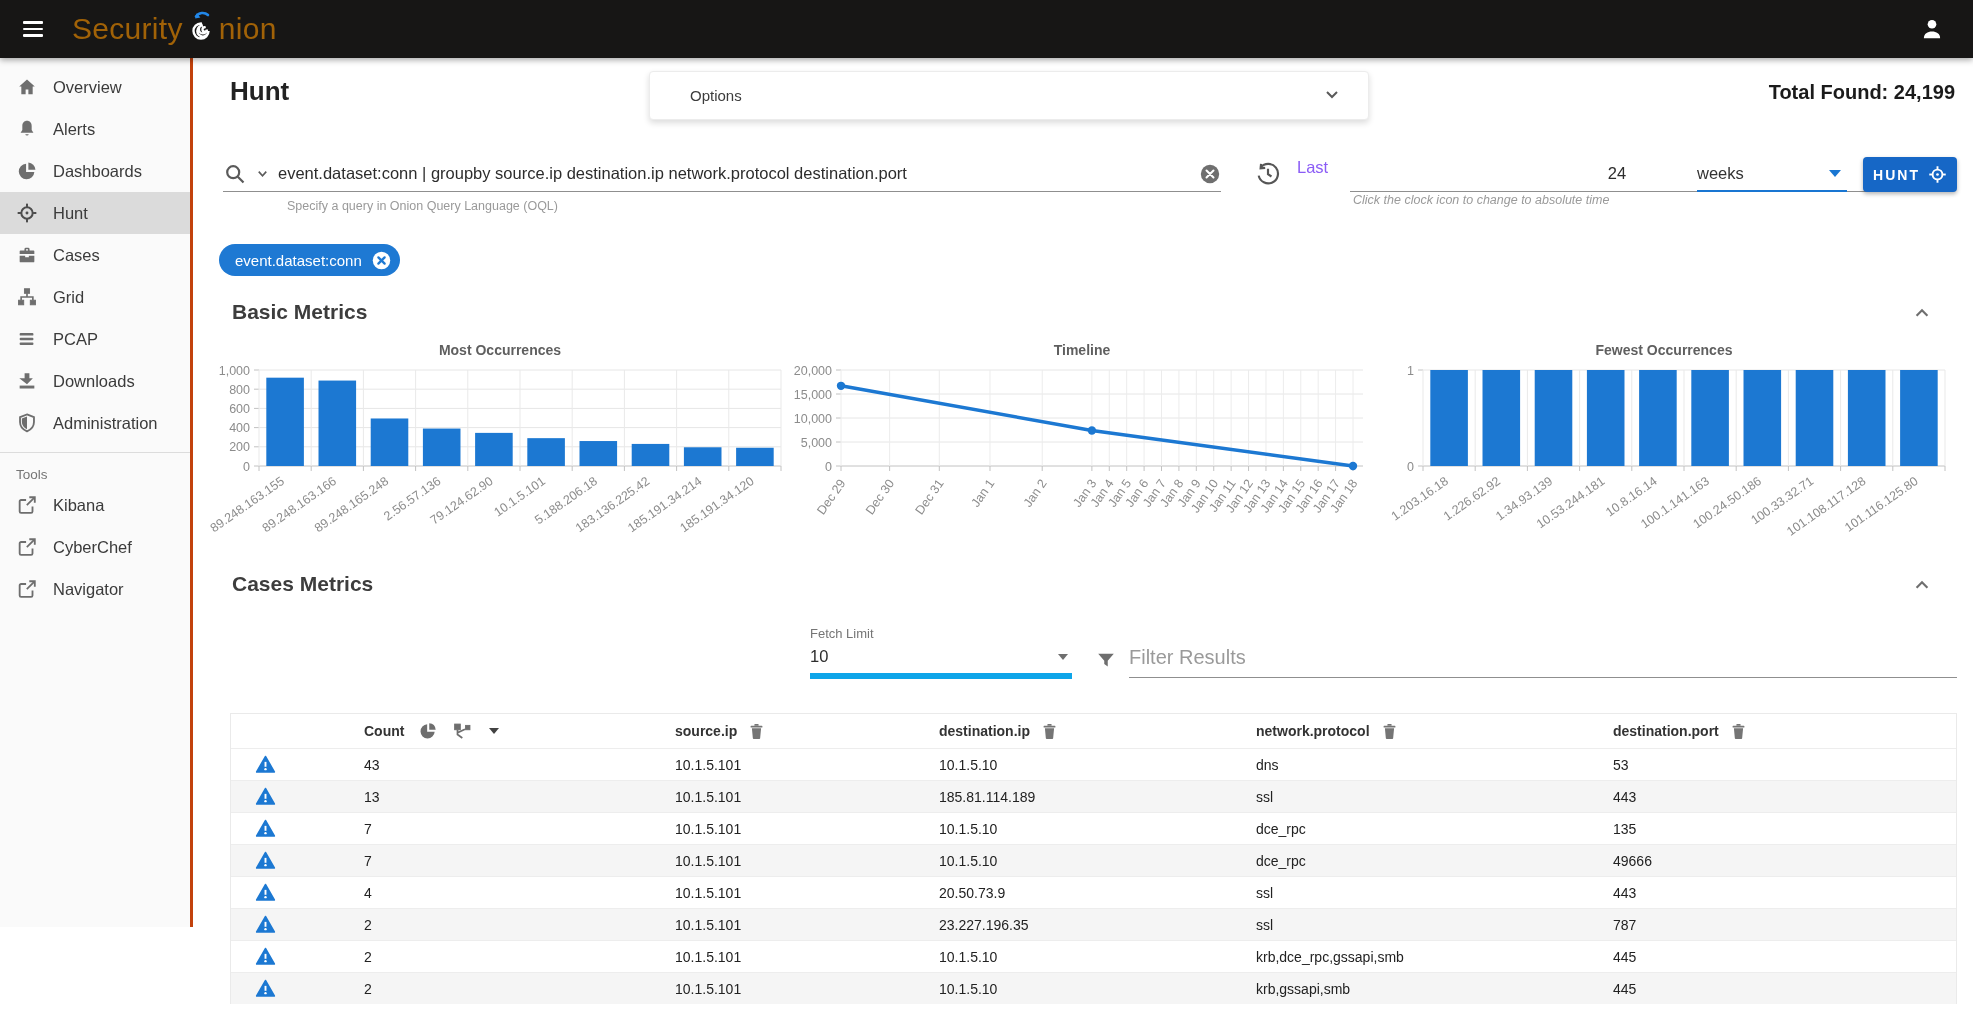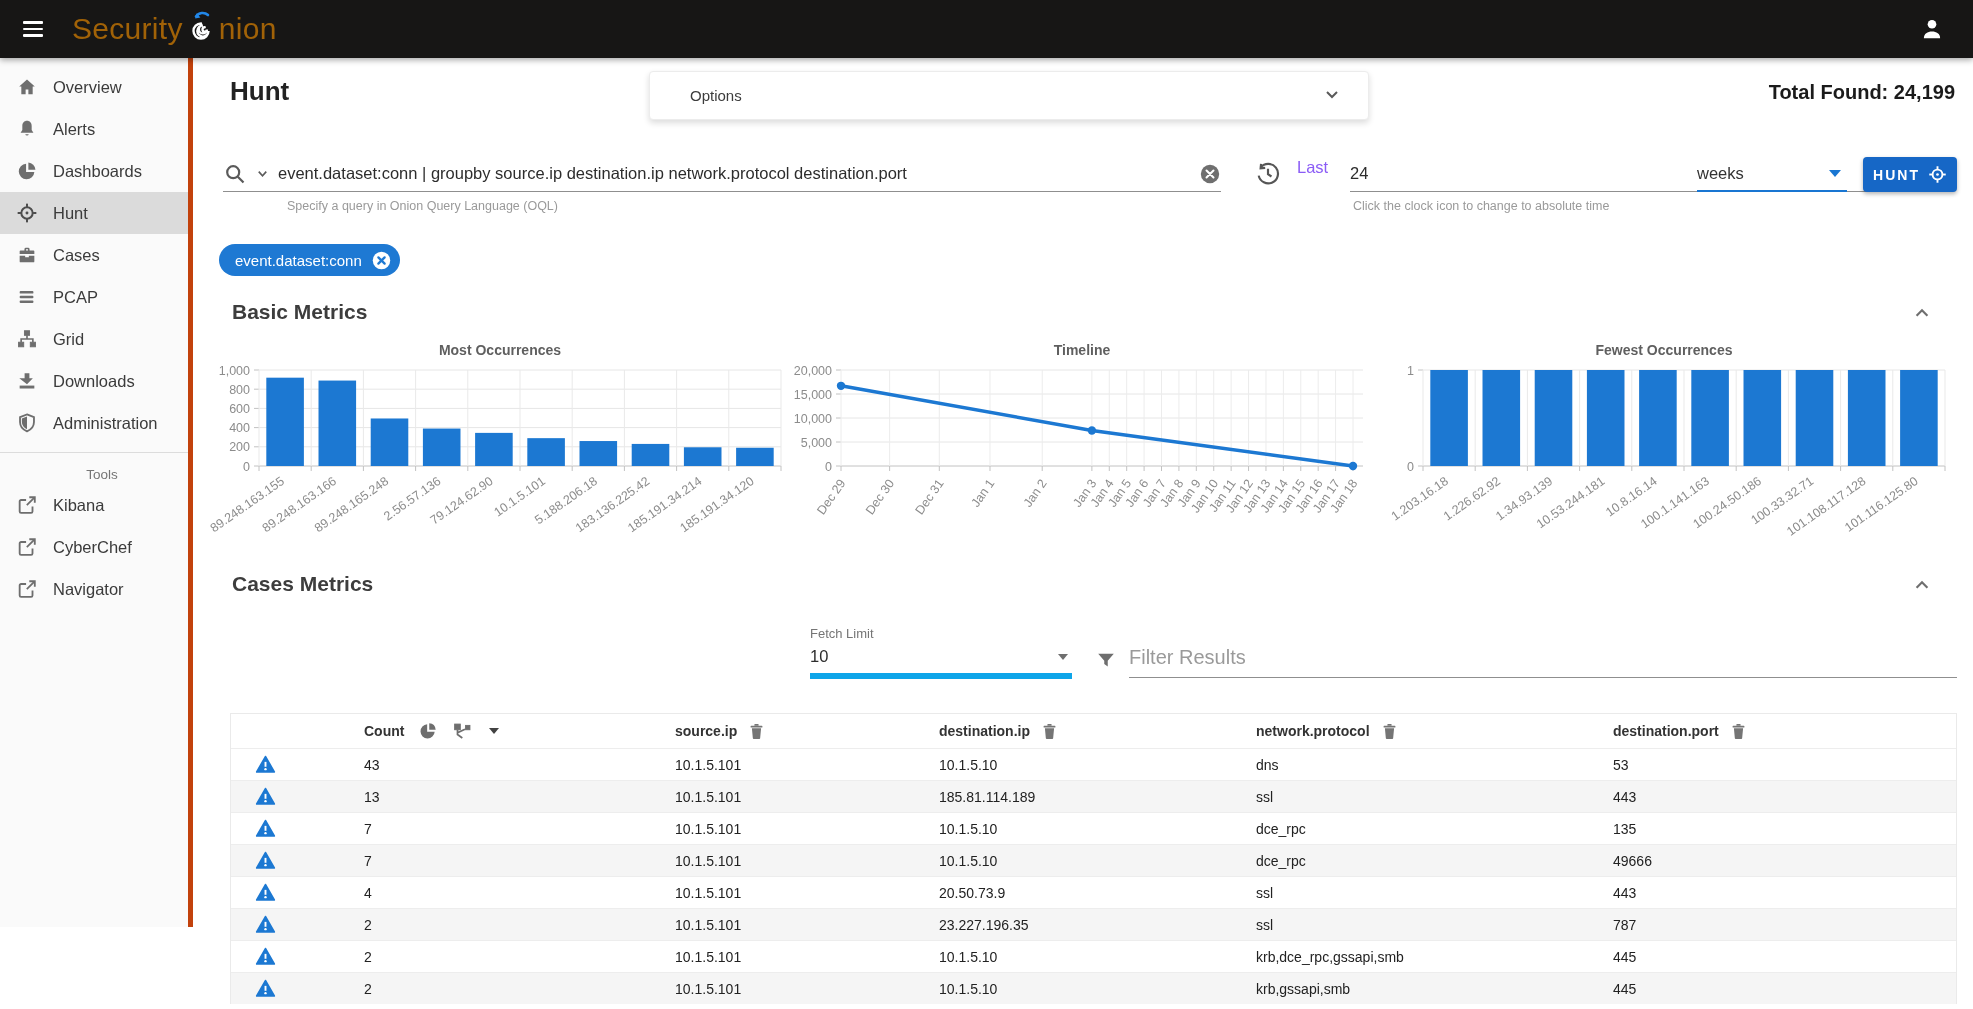--- a/index.html
+++ b/index.html
@@ -12,21 +12,21 @@
   .hamburger { width:46px; height:40px; margin-left:10px; border:none; background:transparent;
     display:flex; flex-direction:column; justify-content:center; gap:4px; align-items:center; cursor:pointer; }
   .hamburger span { width:20px; height:2.4px; background:#fff; border-radius:1px; }
   .logo { margin-left:16px; color:#a16207; font-size:30px; font-weight:400; letter-spacing:.3px;
     display:flex; align-items:center; }
   .logo .onion { margin:0 1px; position:relative; top:2px; }
   .appbar-right { margin-left:auto; margin-right:28px; }
 
   
   .sidebar { position:absolute; top:58px; left:0; width:193px; height:869px; background:#fafafa;
-    border-right:5px solid #c2410c; padding-top:8px;text-align:center; }
+    border-right:3px solid #c2410c; padding-top:8px; }
   .side-item { height:42px; display:flex; align-items:center; padding-left:16px; gap:15px;
     color:#3b3b3b; font-size:16.5px; cursor:pointer; }
   .side-item.selected { background:#dbdbdb; }
   .side-item .sicon { width:22px; height:22px; flex:0 0 22px; display:flex; align-items:center; }
   .side-divider { border-top:1px solid #dcdcdc; margin:8px 0 0 0; }
   .tools-label { padding:14px 0 2px 16px; color:#757575; font-size:13.5px; }
 
   
   .main { position:absolute; left:193px; top:58px; width:1780px; height:951px; background:#fff; }
   .page-title { position:absolute; left:37px; top:18px; font-size:26px; font-weight:bold; color:#222; }
@@ -37,26 +37,26 @@
   .options-panel .chev { margin-left:auto; }
   .total-found { position:absolute; right:18px; top:23px; font-size:20px; font-weight:bold; color:#1b1b1b; }
 
   
   .query-wrap { position:absolute; left:30px; top:98px; width:998px; height:36px;
     display:flex; align-items:center; border-bottom:1px solid #8f8f8f; }
   .query-input { flex:1; border:none; outline:none; font-size:16.5px; color:#2d2d2d; background:transparent;
     font-family:"Liberation Sans","DejaVu Sans",sans-serif; margin-left:8px; }
   .hint { position:absolute; font-size:12.5px; color:#9a9a9a; }
   .q-hint { left:94px; top:141px; }
-  .t-hint { left:1160px; top:141px; }
+  .t-hint { left:1160px; top:135px;font-style:italic; }
   .history-btn { position:absolute; left:1062px; top:102px; width:28px; height:28px; background:none; border:none; cursor:pointer; }
   .last-label { position:absolute; left:1104px; top:100px; font-size:16.5px; color:#8b5cf6; }
   .time-wrap { position:absolute; left:1157px; top:98px; width:534px; height:36px; border-bottom:1px solid #8f8f8f; }
   .time-input { width:100%; height:100%; border:none; outline:none; font-size:16.5px; color:#2d2d2d; background:transparent;
-    font-family:"Liberation Sans","DejaVu Sans",sans-serif; }
+    font-family:"Liberation Sans","DejaVu Sans",sans-serif;text-align:center; }
   .unit-select { position:absolute; left:1504px; top:98px; width:150px; height:36px; border-bottom:2px solid #1976d2;
     display:flex; align-items:center; font-size:16.5px; color:#333; cursor:pointer; }
   .unit-select .caret { margin-left:auto; margin-right:6px; width:0; height:0;
     border-left:6px solid transparent; border-right:6px solid transparent; border-top:7px solid #1976d2; }
   .hunt-btn { position:absolute; left:1670px; top:99px; width:94px; height:35px; background:#1667c6; color:#fff;
     border:none; border-radius:4px; font-size:14px; font-weight:bold; letter-spacing:2px; cursor:pointer;
     display:flex; align-items:center; justify-content:center; gap:8px; box-shadow:0 2px 4px rgba(0,0,0,.3);
     font-family:"Liberation Sans","DejaVu Sans",sans-serif; }
 
   
@@ -173,38 +173,38 @@
     <span class="sicon">
         <svg viewBox="0 0 24 24" width="22" height="22" fill="#6e6e6e">
           <path d="M9.2 7 V5.6 A1.6 1.6 0 0 1 10.8 4 h2.4 a1.6 1.6 0 0 1 1.6 1.6 V7 h4.2 a1 1 0 0 1 1 1 v3 H4 V8 a1 1 0 0 1 1-1 Z M10.9 7 h2.2 V5.7 h-2.2 Z"></path>
           <path d="M4 12.8 h6 v1.6 h4 v-1.6 h6 V19 a1 1 0 0 1 -1 1 H5 a1 1 0 0 1 -1 -1 Z"></path>
         </svg>
       </span>
     <span>Cases</span>
   </div>
   <div class="side-item">
     <span class="sicon">
-        <svg viewBox="0 0 24 24" width="22" height="22" fill="#6e6e6e">
-          <rect x="4" y="5.5" width="15" height="2.8" rx="1"></rect>
-          <rect x="4" y="10.6" width="15" height="2.8" rx="1"></rect>
-          <rect x="4" y="15.7" width="15" height="2.8" rx="1"></rect>
-        </svg>
-      </span>
-    <span>PCAP</span>
-  </div>
-  <div class="side-item">
-    <span class="sicon">
         <svg viewBox="0 0 24 24" width="22" height="22" fill="#6e6e6e" stroke="#6e6e6e">
           <rect x="9.2" y="3" width="5.6" height="5"></rect>
           <rect x="2.8" y="15.5" width="5.6" height="5"></rect>
           <rect x="15.6" y="15.5" width="5.6" height="5"></rect>
           <path d="M12 8 v4 M5.6 15.5 v-3.5 h12.8 v3.5" fill="none" stroke-width="1.8"></path>
         </svg>
       </span>
     <span>Grid</span>
+  </div>
+  <div class="side-item">
+    <span class="sicon">
+        <svg viewBox="0 0 24 24" width="22" height="22" fill="#6e6e6e">
+          <rect x="4" y="5.5" width="15" height="2.8" rx="1"></rect>
+          <rect x="4" y="10.6" width="15" height="2.8" rx="1"></rect>
+          <rect x="4" y="15.7" width="15" height="2.8" rx="1"></rect>
+        </svg>
+      </span>
+    <span>PCAP</span>
   </div>
   <div class="side-item">
     <span class="sicon">
         <svg viewBox="0 0 24 24" width="22" height="22" fill="#6e6e6e">
           <path d="M9.4 3.5 h5.2 v5.5 h3.8 L12 15.5 3.6 9 h5.8 Z" transform="translate(0,0)"></path>
           <path d="M4 17 h16 v3.2 H4 Z"></path>
         </svg>
       </span>
     <span>Downloads</span>
   </div>

